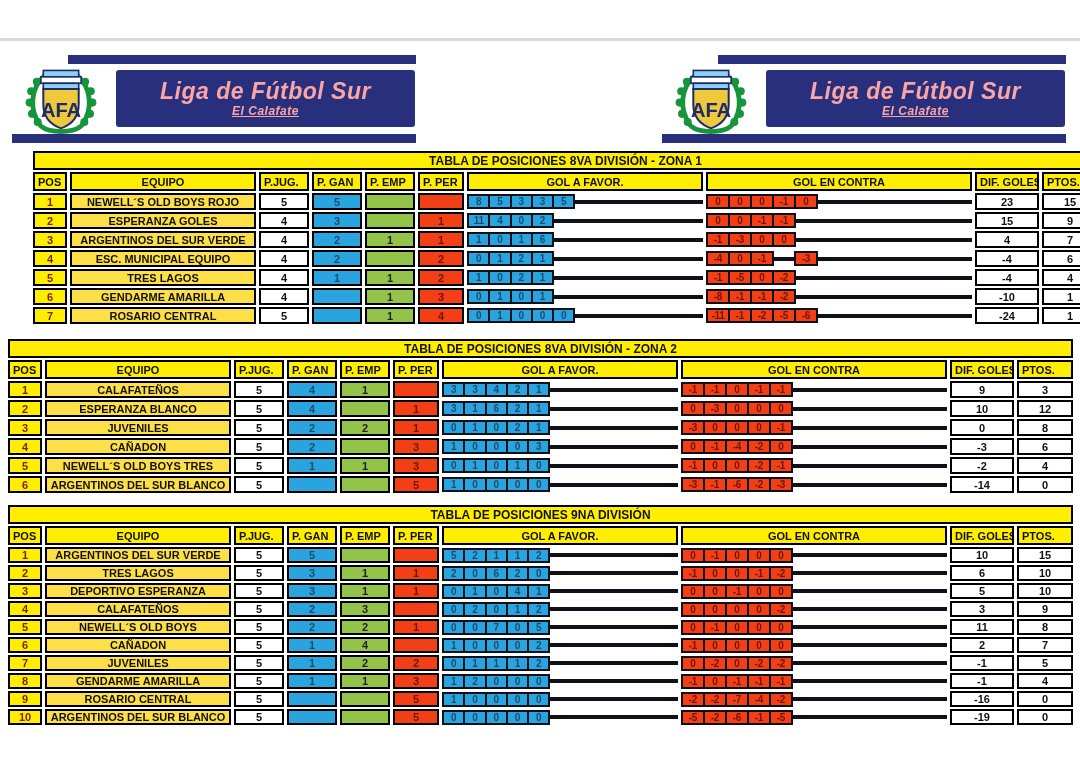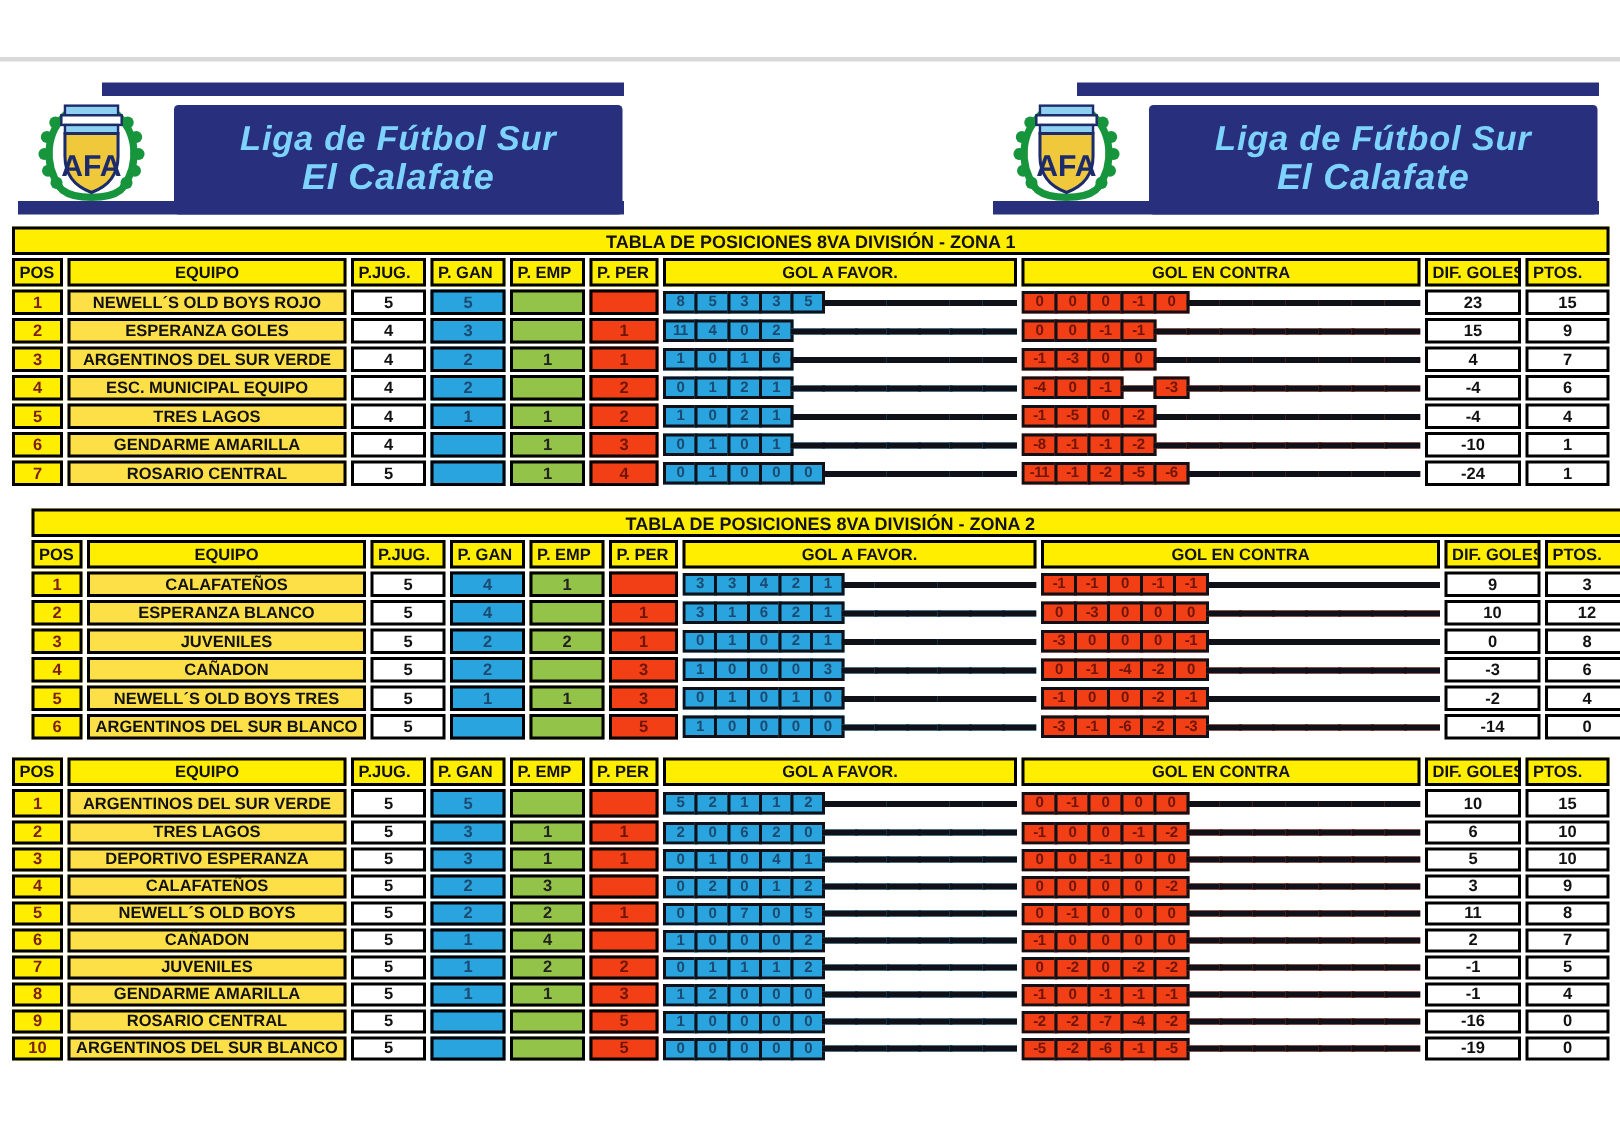--- a/index.html
+++ b/index.html
@@ -12,40 +12,40 @@
   }
   .top-rule { position:absolute; top:38px; left:0; width:1080px; height:3px; background:#d9d9d9; }
 
   
   .logos { position:absolute; top:55px; left:12px; width:1054px; display:flex; justify-content:space-between; }
   .brand { position:relative; width:404px; height:88px; }
   .bar-top    { position:absolute; top:0; left:56px; right:0; height:9px; background:var(--navy); }
   .bar-bottom { position:absolute; bottom:0; left:0; right:0; height:9px; background:var(--navy); }
   .afa-logo   { position:absolute; left:2px; top:9px; width:94px; height:74px; }
   .panel {
-    position:absolute; left:104px; right:1px; top:15px; height:73px;
+    position:absolute; left:104px; right:1px; top:15px; height:57px;
     background:var(--navy); border-radius:3px;
-    color:#7dd3fc; font-weight:bold; font-style:italic;
+    color:#fca5a5; font-weight:bold; font-style:italic;
     display:flex; flex-direction:column; align-items:center; justify-content:center;
     line-height:1.12; letter-spacing:0.5px;
   }
   .panel .l1 { font-size:23px; }
-  .panel .l2 { font-size:24px; }
+  .panel .l2 { font-size:12px;text-decoration:underline; }
 
   
   .tables { position:absolute; top:151px; left:8px; width:1066px; }
   .tbl {
     display:grid;
     grid-template-columns:34px 186px 50px 50px 50px 46px 236px 266px 64px 56px;
     grid-template-rows:19px 19px;
     grid-auto-rows:var(--rh);
     column-gap:3px; row-gap:2px;
   }
-  .tbl.t1 { --rh:17px; margin-bottom:15px; }
-  .tbl.t2 { --rh:17px; margin-bottom:12px;margin-left:13px; }
+  .tbl.t1 { --rh:17px; margin-bottom:15px;margin-left:25px; }
+  .tbl.t2 { --rh:17px; margin-bottom:12px; }
   .tbl.t3 { --rh:16px; }
 
   .cell {
     border:2px solid #000; box-sizing:border-box;
     display:flex; align-items:center; justify-content:center;
     font-weight:bold; font-size:11px; color:#111;
     overflow:hidden; white-space:nowrap; background:#fff;
   }
   .cell.title  { grid-column:1 / -1; background:var(--yellow); font-size:12px; }
   .cell.hdr    { background:var(--yellow); }
@@ -616,20 +616,21 @@
         <div class="mini gc"></div>
         <div class="mini gc"></div>
         <div class="mini gc"></div>
         <div class="mini gc"></div>
         <div class="mini gc"></div>
       </div>
       <div class="cell plain">-14</div>
       <div class="cell plain">0</div>
     </div>
     <div class="tbl t3">
+      <div class="cell title">TABLA DE POSICIONES 9NA DIVISIÓN</div>
       <div class="cell hdr left">POS</div>
       <div class="cell hdr">EQUIPO</div>
       <div class="cell hdr left">P.JUG.</div>
       <div class="cell hdr left">P. GAN</div>
       <div class="cell hdr left">P. EMP</div>
       <div class="cell hdr left">P. PER</div>
       <div class="cell hdr">GOL A FAVOR.</div>
       <div class="cell hdr">GOL EN CONTRA</div>
       <div class="cell hdr left">DIF. GOLES</div>
       <div class="cell hdr left">PTOS.</div>

